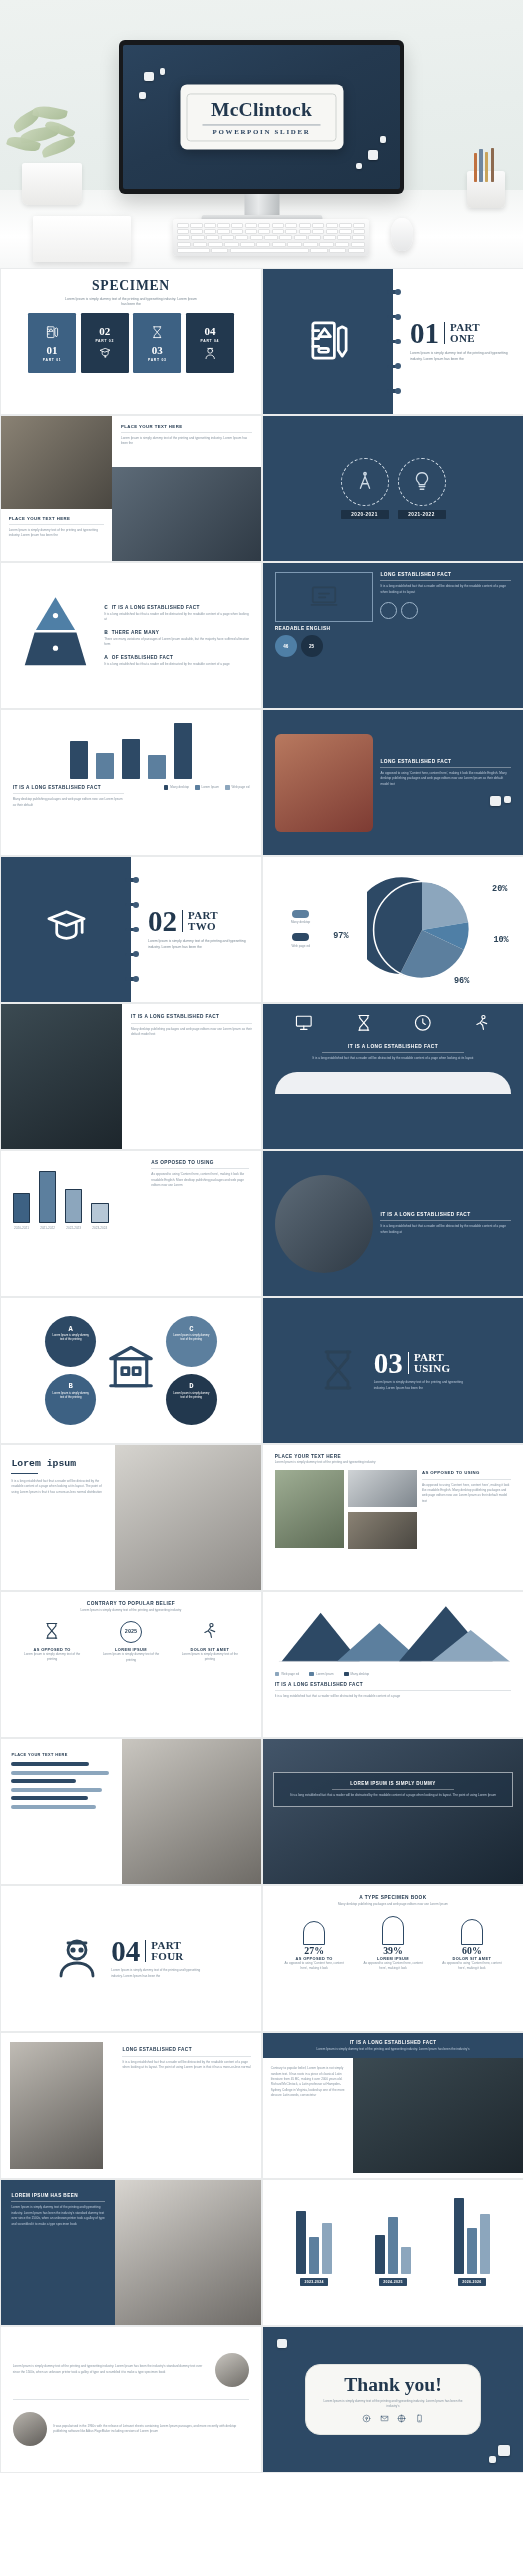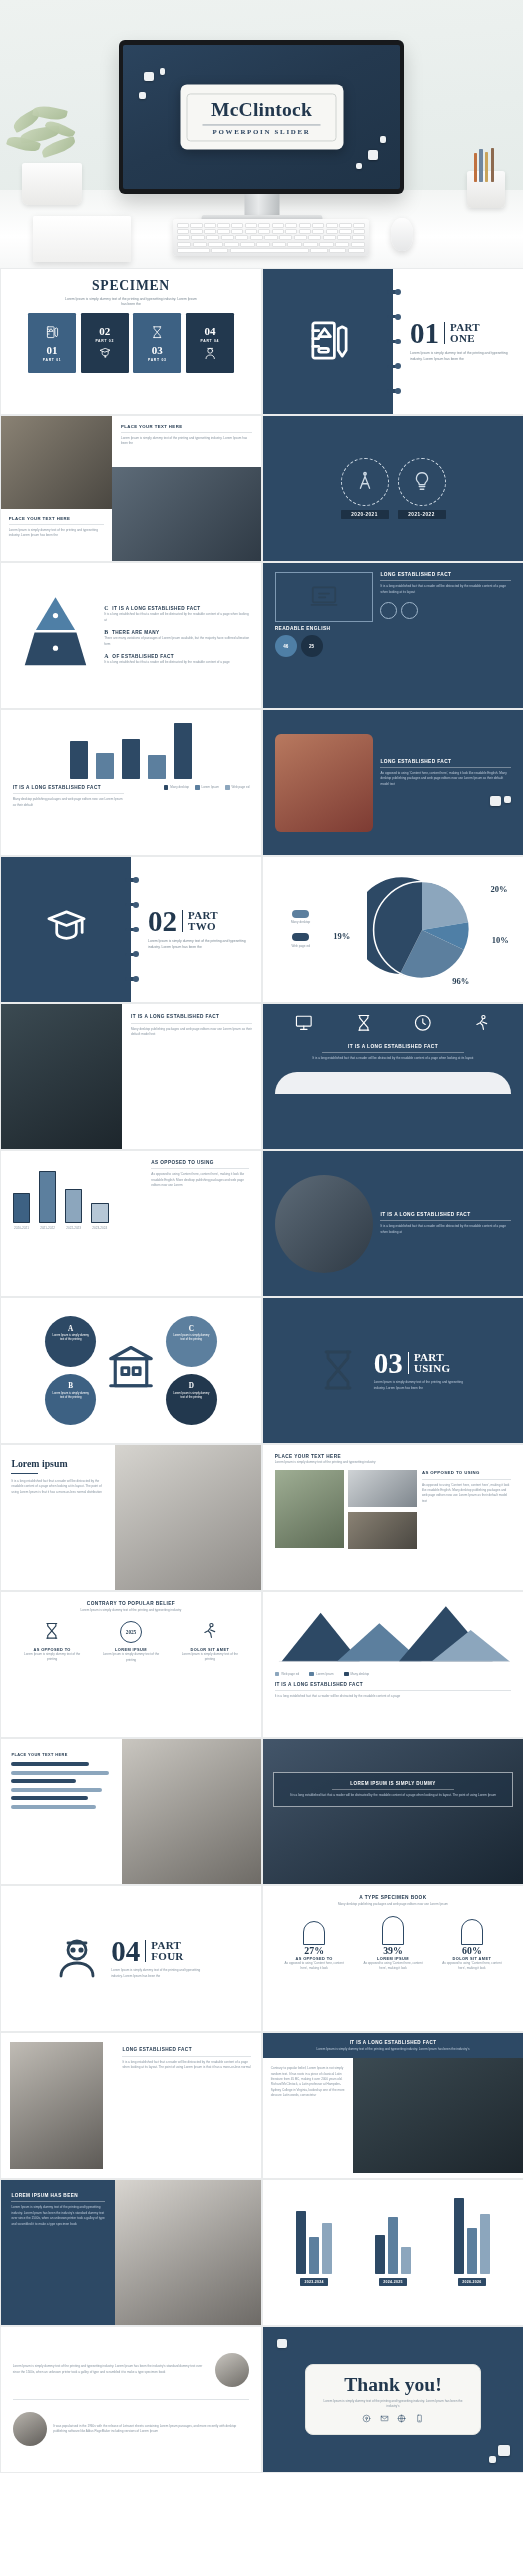--- a/index.html
+++ b/index.html
@@ -106,21 +106,21 @@
   .grid{ display:grid; grid-template-columns:262px 262px; }
   .slide{
     width:262px; height:147px; position:relative; overflow:hidden;
     background:#ffffff; border:0.7px solid #e9ebec;
   }
   .slide.dark{ background:#2d4965; }
   .pad{ padding:9px 11.7px; height:100%; }
 
   
   .ctr{ text-align:center; }
-  .serif{ font-family:Liberation Serif, serif; }
+  .serif{ font-family:Liberation Mono, monospace; }
   .h-title{ font-family:"Liberation Serif",serif; font-size:13.7px; font-weight:700; letter-spacing:0.7px; color:#22384e;}
   .sub{ font-size:3.4px; line-height:1.7; color:#7a8893; }
   .cap{ font-size:4.3px; font-weight:700; letter-spacing:0.4px; color:#22384e; text-transform:uppercase;}
   .cap.w{ color:#ffffff; }
   .tiny{ font-size:3.1px; line-height:1.75; color:#8794a0; }
   .tiny.w{ color:#bccada; }
 
   .numbig{ font-family:"Liberation Serif",serif; font-size:29px; font-weight:700; color:#22384e; line-height:.9;}
   .numbig.w{ color:#fff; }
   .partlbl{ font-family:"Liberation Serif",serif; font-size:11px; font-weight:700; line-height:1.02; color:#22384e; letter-spacing:0.3px;}
@@ -169,21 +169,21 @@
 
   .hr{ height:0.7px; background:#dfe3e6; margin:3.3px 0; }
   .hr.w{ background:rgba(255,255,255,.35); }
 
   .chip{ display:inline-block; padding:2px 4.6px; background:#2d4965;color:#fff;font-size:3.5px;
          font-weight:700;letter-spacing:0.3px;border-radius:0.7px;}
   .line-w{ height:3.9px; background:#2d4965; border-radius:2px; }
   .line-l{ height:3.9px; background:#8ca6bd; border-radius:2px; }
 
   .thank-card{
-    background:#f7f7f4; border-radius:8px; padding:9px 11.7px; text-align:center;
+    background:#f7f7f4; border-radius:15px; padding:9px 11.7px; text-align:center;
     border:0.7px solid #e2e4e0;
   }
   .thank-title{ font-family:"Liberation Serif",serif; font-size:19.6px; font-weight:700; color:#22384e;}
   .socials{ display:flex; gap:8.5px; justify-content:center; margin-top:4.6px; color:#2d4965; }
 </style>
 </head>
 <body>
 
 <div class="hero">
   <div class="hero-desk"></div>
@@ -577,21 +577,21 @@
         <svg width="110" height="110" viewBox="0 0 100 100">
           <path d="M50 50 L50 6 A44 44 0 0 1 92 43 Z" fill="#8ca6bd"></path>
           <path d="M50 50 L92 43 A44 44 0 0 1 88 68 Z" fill="#4f7fa6"></path>
           <path d="M50 50 L88 68 A44 44 0 0 1 30 90 Z" fill="#5c7f9e"></path>
           <path d="M50 50 L30 90 A44 44 0 1 1 50 6 Z" fill="#2d4965"></path>
           <circle cx="50" cy="50" r="44" fill="none" stroke="#fff" stroke-width="1.4"></circle>
         </svg>
         <div class="serif" style="position:absolute;right:3.9px;top:9px;font-size:8.5px;font-weight:700;">20%</div>
         <div class="serif" style="position:absolute;right:2.6px;top:60px;font-size:8.5px;font-weight:700;">10%</div>
         <div class="serif" style="position:absolute;right:42px;bottom:-1.3px;font-size:8.5px;font-weight:700;">96%</div>
-        <div class="serif" style="position:absolute;left:0px;top:56px;font-size:8.5px;font-weight:700;">19%</div>
+        <div class="serif" style="position:absolute;left:0px;top:56px;font-size:8.5px;font-weight:700;">97%</div>
       </div>
     </div>
   </div>
 
   <div class="slide">
     <div style="display:flex;height:100%;">
       <div class="photo board" style="width:121px;"></div>
       <div style="flex:1;padding:10.4px 9px;">
         <div class="cap" style="font-size:4.7px">IT IS A LONG ESTABLISHED FACT</div>
         <div class="hr"></div>

